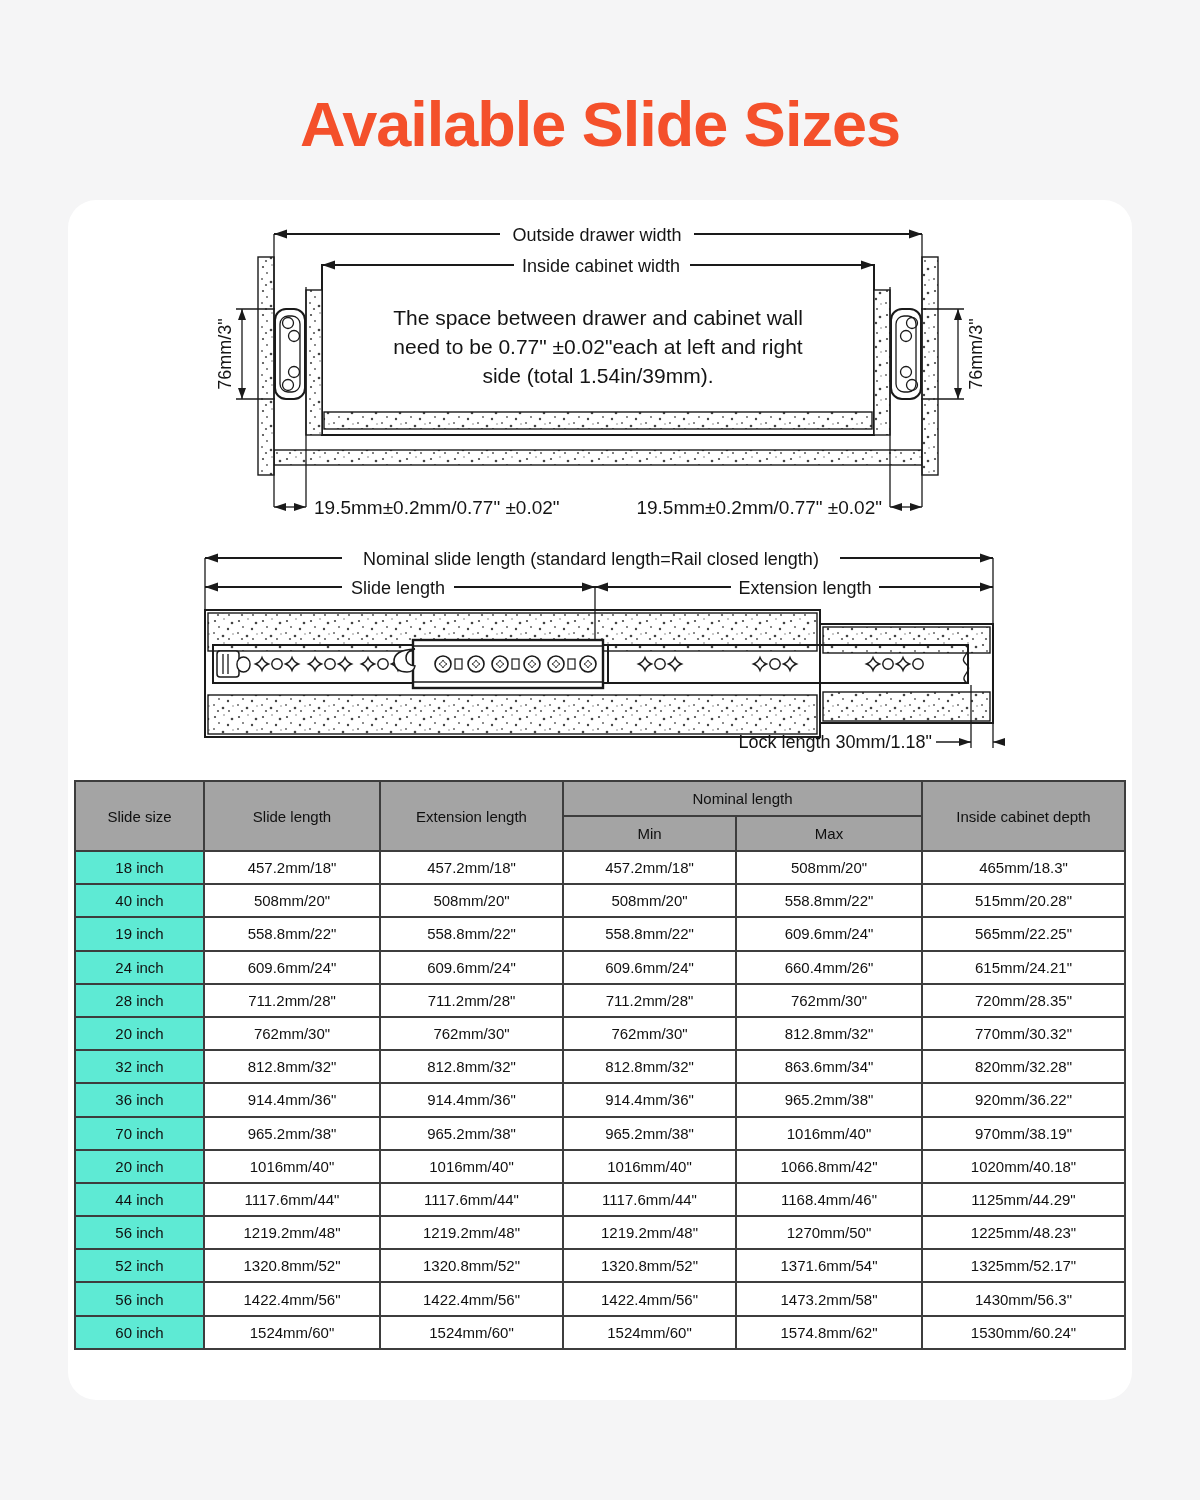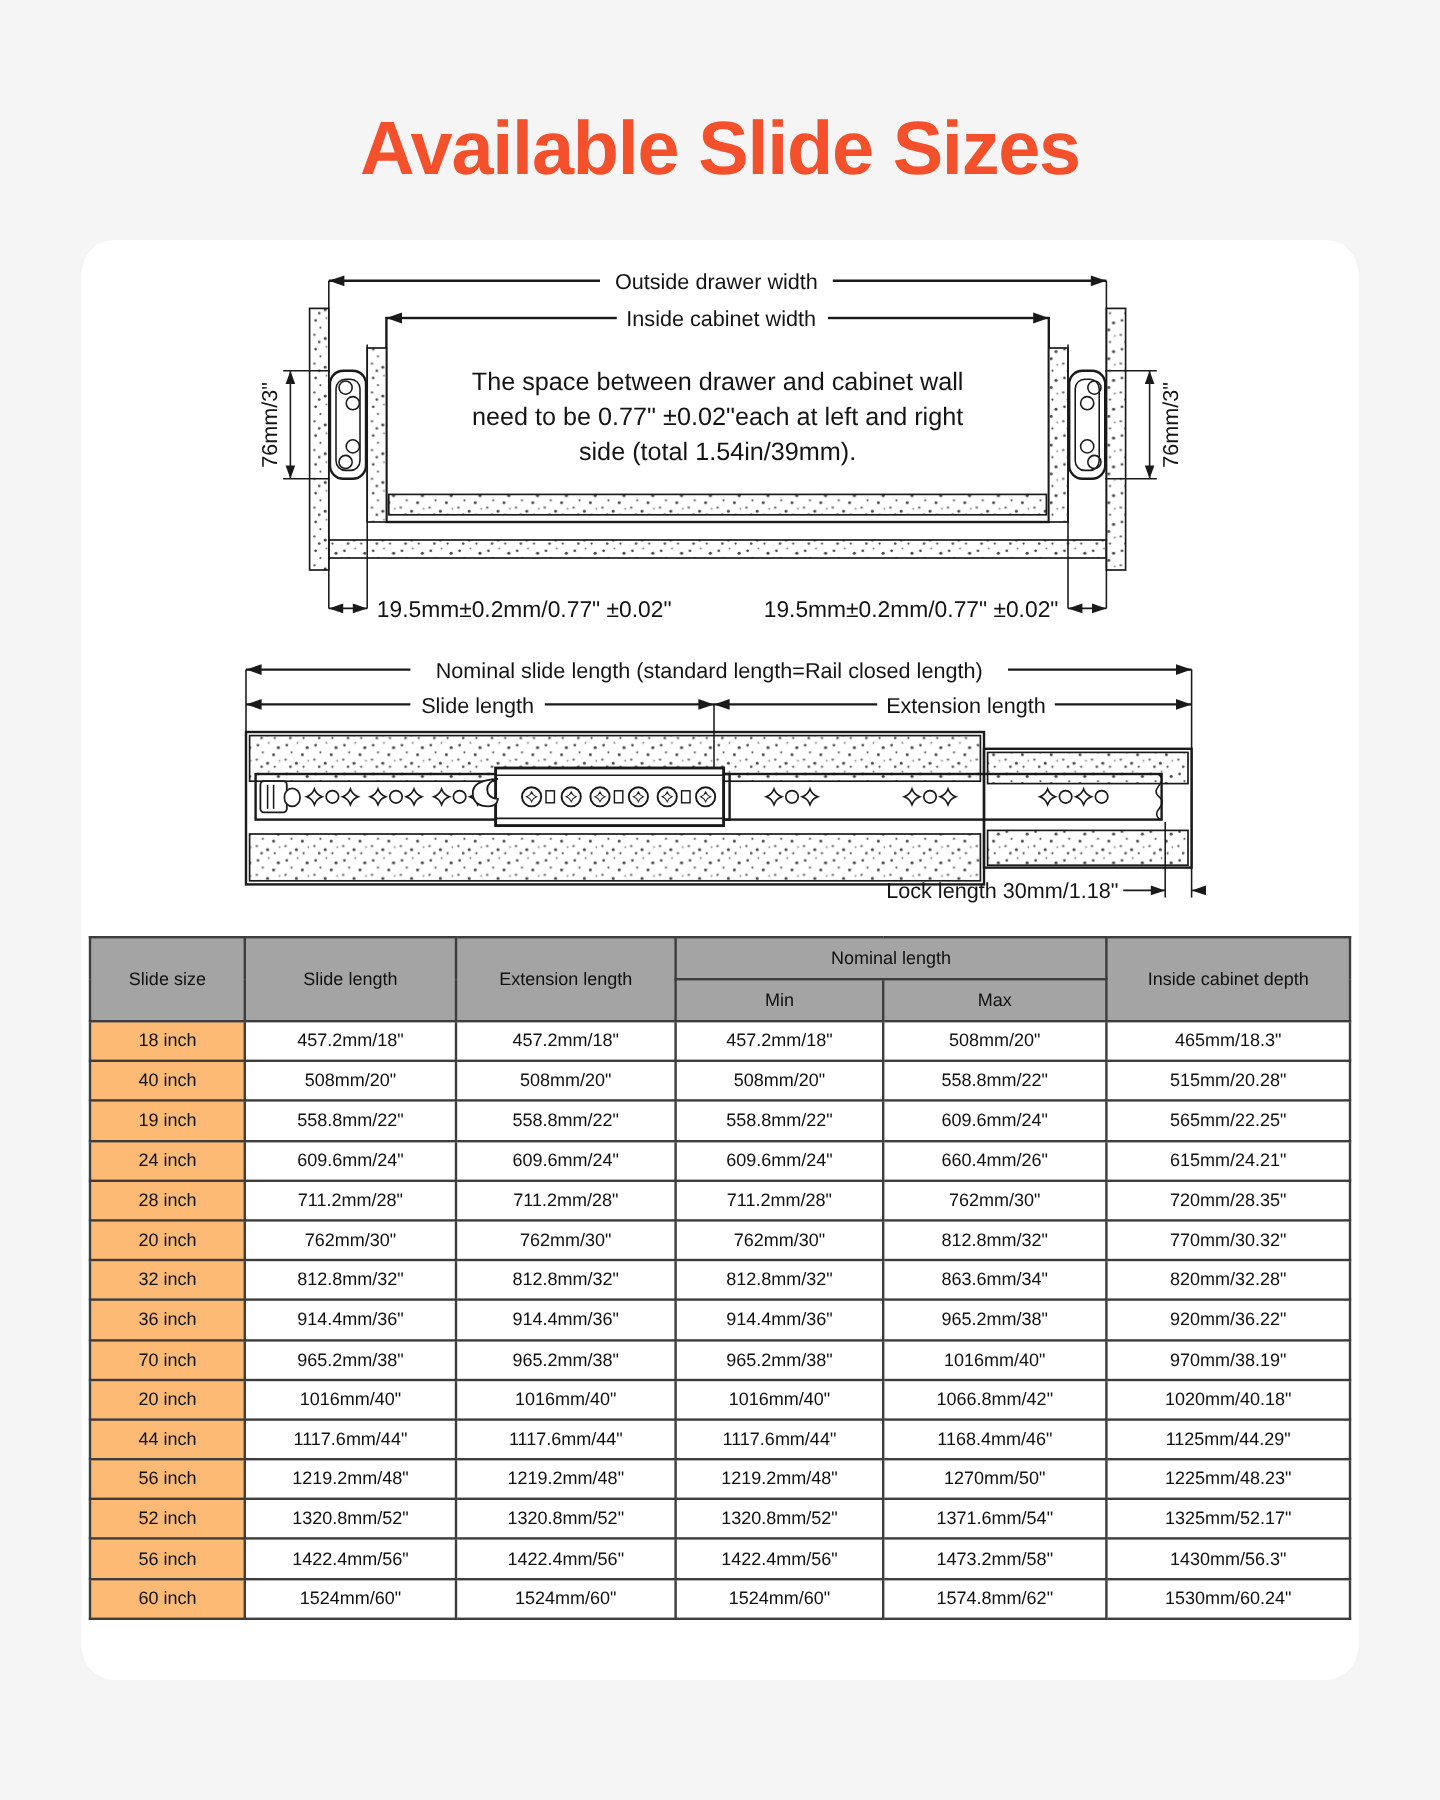--- a/index.html
+++ b/index.html
@@ -40,21 +40,21 @@
     font-size:15px;color:#101010;
     table-layout:fixed;
   }
   .sizes th,.sizes td{
     border:2px solid #3d3d3d;
     text-align:center;vertical-align:middle;
     padding:0;font-weight:400;
   }
   .sizes thead th{background:#a4a4a4;height:33px;}
   .sizes tbody td{height:31.2px;background:#ffffff;}
-  .sizes tbody td:first-child{background:#fdba74;}
+  .sizes tbody td:first-child{background:#5eead4;}
 </style>
 </head>
 <body>
 
 <div class="page">
   <h1 class="title">Available Slide Sizes</h1>
 
   <div class="card">
 
     <svg class="d1" width="1064" height="310" viewBox="0 0 1064 310">

